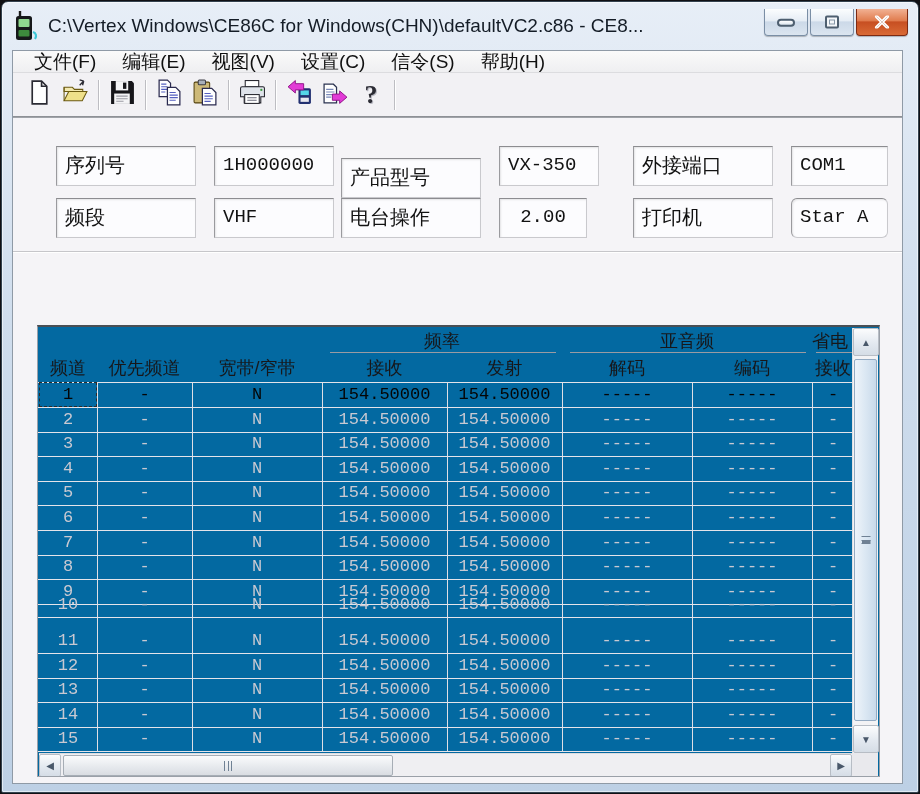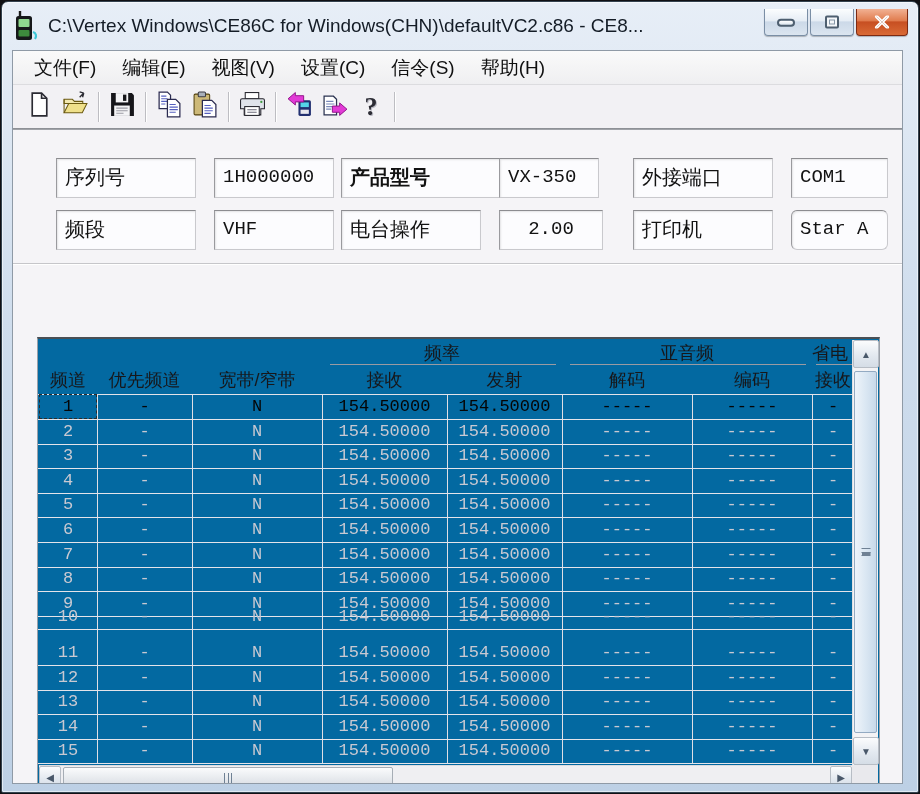--- a/index.html
+++ b/index.html
@@ -24,21 +24,21 @@
     border:2px solid #4e5f70; border-radius:4px; background:linear-gradient(#fff,#dce5ee); }
   .glyph-max { position:absolute; left:50%; top:50%; transform:translate(-50%,-50%); width:14px; height:13px;
     border:2px solid #4e5f70; border-radius:2px; background:#f4f7fa; }
   .glyph-max:after { content:""; position:absolute; left:2px; top:2px; right:2px; bottom:2px; border:1px solid #8697a8; }
   .glyph-x { position:absolute; left:50%; top:50%; transform:translate(-50%,-50%); }
 
   
   .inner { position:absolute; left:10px; right:15px; top:48px; bottom:8px; background:#f5f4f7;
     border:1px solid #8f9aa6; display:flex; flex-direction:column; overflow:hidden; }
 
-  .menubar { height:34px; background:linear-gradient(#fafafa,#efeff1); border-bottom:1px solid #dcdcdf;
+  .menubar { height:22px; background:linear-gradient(#fafafa,#efeff1); border-bottom:1px solid #dcdcdf;
     display:flex; align-items:center; padding-left:8px; }
   .menu-item { font-size:19px; color:#101010; padding:0 13px; line-height:29px; cursor:default; }
 
   .toolbar { height:43px; background:#f2f1f4; display:flex; align-items:center; padding-left:8px; }
   .tbtn { width:36px; height:34px; display:flex; align-items:center; justify-content:center; cursor:pointer; }
   .tbtn svg { width:27px; height:27px; }
   .tsep { width:1px; height:30px; background:#bdbdc2; box-shadow:1px 0 0 #fff; margin:0 5px; }
   .help-q { font-family:"Liberation Serif","DejaVu Serif",serif; font-size:26px; font-weight:bold; color:#2c2c34;
     text-shadow:1px 1px 0 #b9b9c2; }
   .tb-edge { height:2px; background:linear-gradient(#84878c,#a9acb1); }
@@ -197,28 +197,28 @@
           <span><span class="help-q">?</span></span>
         </div>
         <div class="tsep"></div>
       </div>
     <div class="tb-edge"></div>
 
     <div class="client">
       <div id="infopanel">
           <div class="field" style="left: 43px; top: 28px; width: 140px;">序列号</div>
           <div class="field value" style="left: 201px; top: 28px; width: 120px;">1H000000</div>
-          <div class="field" style="left: 328px; top: 28px; width: 160px; font-weight: bold;">产品型号</div>
+          <div class="field" style="left: 328px; top: 40px; width: 140px;">产品型号</div>
           <div class="field value" style="left: 486px; top: 28px; width: 100px;">VX-350</div>
           <div class="field" style="left: 620px; top: 28px; width: 140px;">外接端口</div>
           <div class="field value" style="left: 778px; top: 28px; width: 97px;">COM1</div>
           <div class="field" style="left: 43px; top: 80px; width: 140px;">频段</div>
           <div class="field value" style="left: 201px; top: 80px; width: 120px;">VHF</div>
           <div class="field" style="left: 328px; top: 80px; width: 140px;">电台操作</div>
-          <div class="field value center" style="left: 486px; top: 80px; width: 104px;">2.00</div>
+          <div class="field value center" style="left: 486px; top: 80px; width: 88px;">2.00</div>
           <div class="field" style="left: 620px; top: 80px; width: 140px;">打印机</div>
           <div class="field value" style="left: 778px; top: 80px; width: 97px; border-radius: 6px;">Star A</div>
         </div>
       <div class="sep-line"></div>
 
       <div class="ctable" id="ctable">
         <div class="gline" style="left: 59px;"></div>
           <div class="gline" style="left: 154px;"></div>
           <div class="gline" style="left: 284px;"></div>
           <div class="gline" style="left: 409px;"></div>

